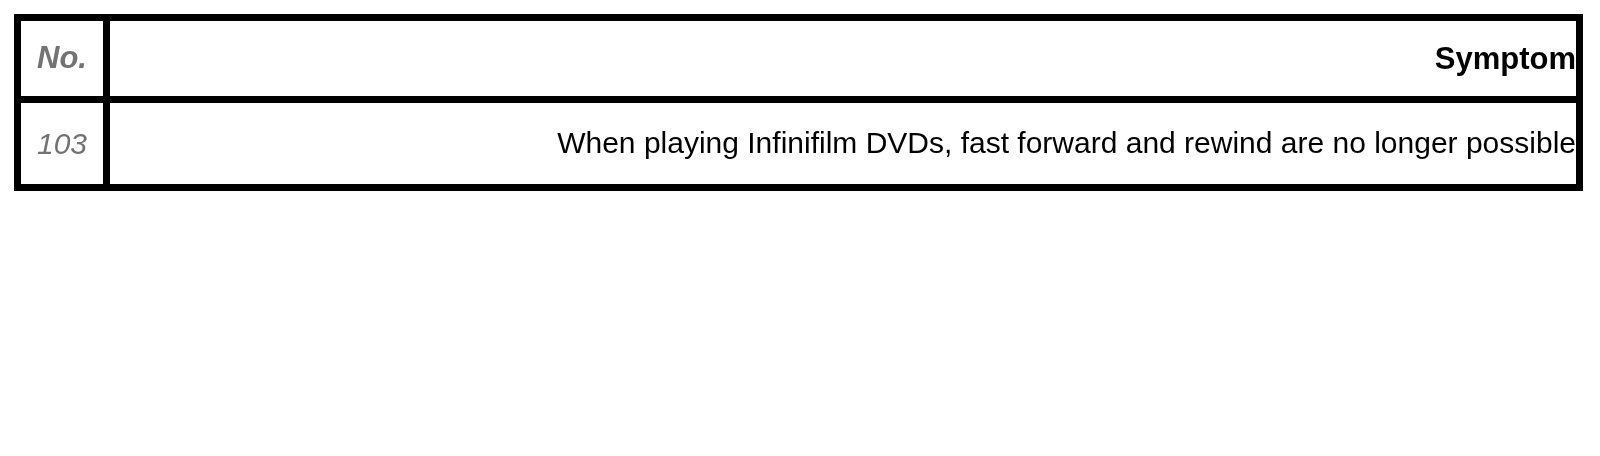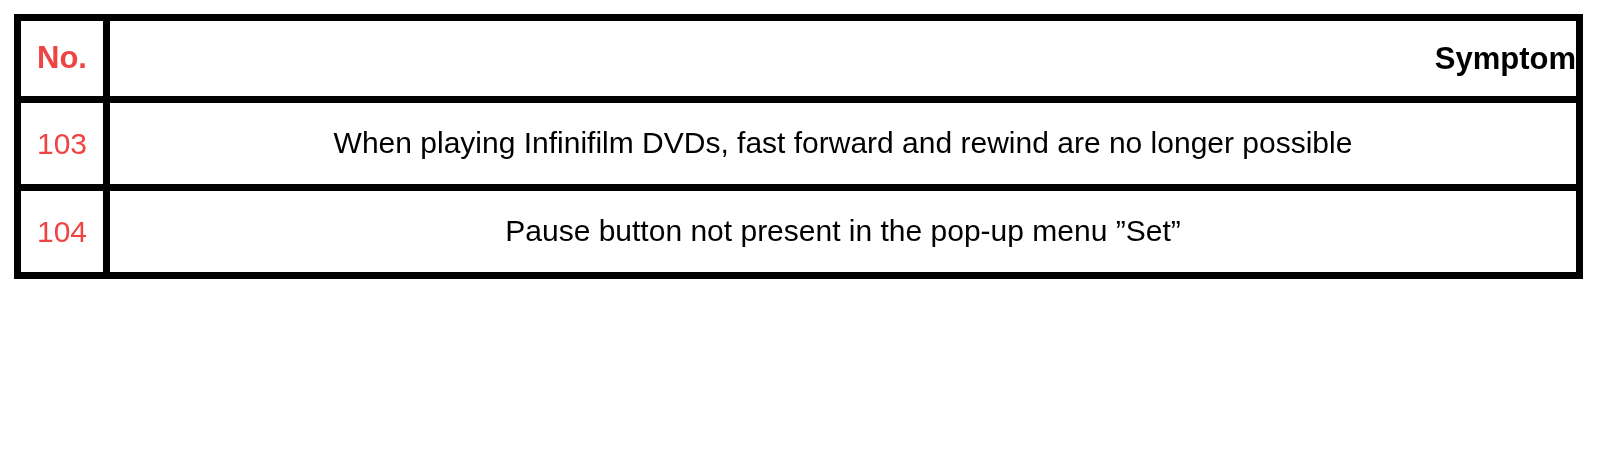--- a/index.html
+++ b/index.html
@@ -52,26 +52,27 @@
   tr.header-row > * {
     border-bottom: 7px solid #000000;
   }
   tr.data-row.with-rule > * {
     border-bottom: 7px solid #000000;
   }
 
   .cell-no {
     text-align: center;
     font-size: 30px;
-    color: #ef4444;
+    color: #737373;
     line-height: 1.05;
     padding-right: 2px;
+    font-style: italic;
   }
   .cell-symptom {
-    text-align: center;
+    text-align: right;
     font-size: 30px;
     color: #000000;
     line-height: 1.22;
     padding-left: 20px;
     padding-right: 12px;
   }
   th.cell-no,
   th.cell-symptom {
     font-weight: bold;
     font-size: 31px;
@@ -100,19 +101,15 @@
       <tr class="header-row">
         <th class="cell-no">No.</th>
         <th class="cell-symptom">Symptom</th>
       </tr>
     </thead>
     <tbody>
       <tr class="data-row row-103 with-rule">
         <td class="cell-no">103</td>
         <td class="cell-symptom">When playing Infinifilm DVDs, fast forward and rewind are no longer possible</td>
       </tr>
-      <tr class="data-row row-104 with-rule">
-        <td class="cell-no">104</td>
-        <td class="cell-symptom">Pause button not present in the pop-up menu ”Set”</td>
-      </tr>
     </tbody>
   </table>
 </div>
 
 </body></html>

